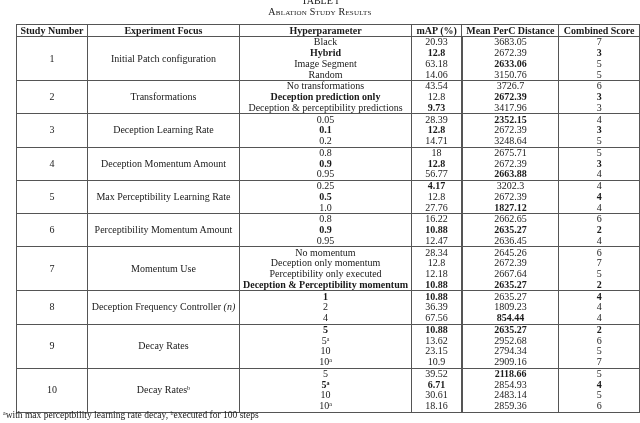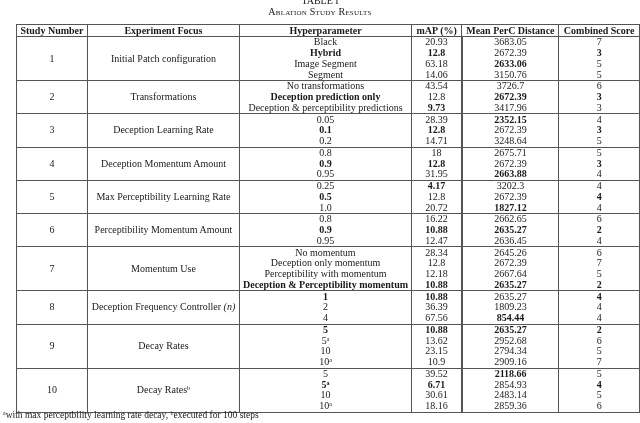--- a/index.html
+++ b/index.html
@@ -77,21 +77,21 @@
         <td class="mean"><span>2672.39</span></td>
         <td class="b"><span>3</span></td>
       </tr>
       <tr>
         <td><span>Image Segment</span></td>
         <td><span>63.18</span></td>
         <td class="mean b"><span>2633.06</span></td>
         <td><span>5</span></td>
       </tr>
       <tr class="last">
-        <td><span>Segment</span></td>
+        <td><span>Random</span></td>
         <td><span>14.06</span></td>
         <td class="mean"><span>3150.76</span></td>
         <td><span>5</span></td>
       </tr>
       <tr class="first">
         <td class="span" rowspan="3">2</td>
         <td class="span" rowspan="3"><span>Transformations</span></td>
         <td><span>No transformations</span></td>
         <td><span>43.54</span></td>
         <td class="mean"><span>3726.7</span></td>
@@ -138,41 +138,41 @@
         <td><span>5</span></td>
       </tr>
       <tr>
         <td class="b"><span>0.9</span></td>
         <td class="b"><span>12.8</span></td>
         <td class="mean"><span>2672.39</span></td>
         <td class="b"><span>3</span></td>
       </tr>
       <tr class="last">
         <td><span>0.95</span></td>
-        <td><span>31.95</span></td>
+        <td><span>56.77</span></td>
         <td class="mean b"><span>2663.88</span></td>
         <td><span>4</span></td>
       </tr>
       <tr class="first">
         <td class="span" rowspan="3">5</td>
         <td class="span" rowspan="3"><span>Max Perceptibility Learning Rate</span></td>
         <td><span>0.25</span></td>
         <td class="b"><span>4.17</span></td>
         <td class="mean"><span>3202.3</span></td>
         <td><span>4</span></td>
       </tr>
       <tr>
         <td class="b"><span>0.5</span></td>
         <td><span>12.8</span></td>
         <td class="mean"><span>2672.39</span></td>
         <td class="b"><span>4</span></td>
       </tr>
       <tr class="last">
         <td><span>1.0</span></td>
-        <td><span>20.72</span></td>
+        <td><span>27.76</span></td>
         <td class="mean b"><span>1827.12</span></td>
         <td><span>4</span></td>
       </tr>
       <tr class="first">
         <td class="span" rowspan="3">6</td>
         <td class="span" rowspan="3"><span>Perceptibility Momentum Amount</span></td>
         <td><span>0.8</span></td>
         <td><span>16.22</span></td>
         <td class="mean"><span>2662.65</span></td>
         <td><span>6</span></td>
@@ -197,21 +197,21 @@
         <td class="mean"><span>2645.26</span></td>
         <td><span>6</span></td>
       </tr>
       <tr>
         <td><span>Deception only momentum</span></td>
         <td><span>12.8</span></td>
         <td class="mean"><span>2672.39</span></td>
         <td><span>7</span></td>
       </tr>
       <tr>
-        <td><span>Perceptibility with momentum</span></td>
+        <td><span>Perceptibility only executed</span></td>
         <td><span>12.18</span></td>
         <td class="mean"><span>2667.64</span></td>
         <td><span>5</span></td>
       </tr>
       <tr class="last">
         <td class="b"><span>Deception &amp; Perceptibility momentum</span></td>
         <td class="b"><span>10.88</span></td>
         <td class="mean b"><span>2635.27</span></td>
         <td class="b"><span>2</span></td>
       </tr>

